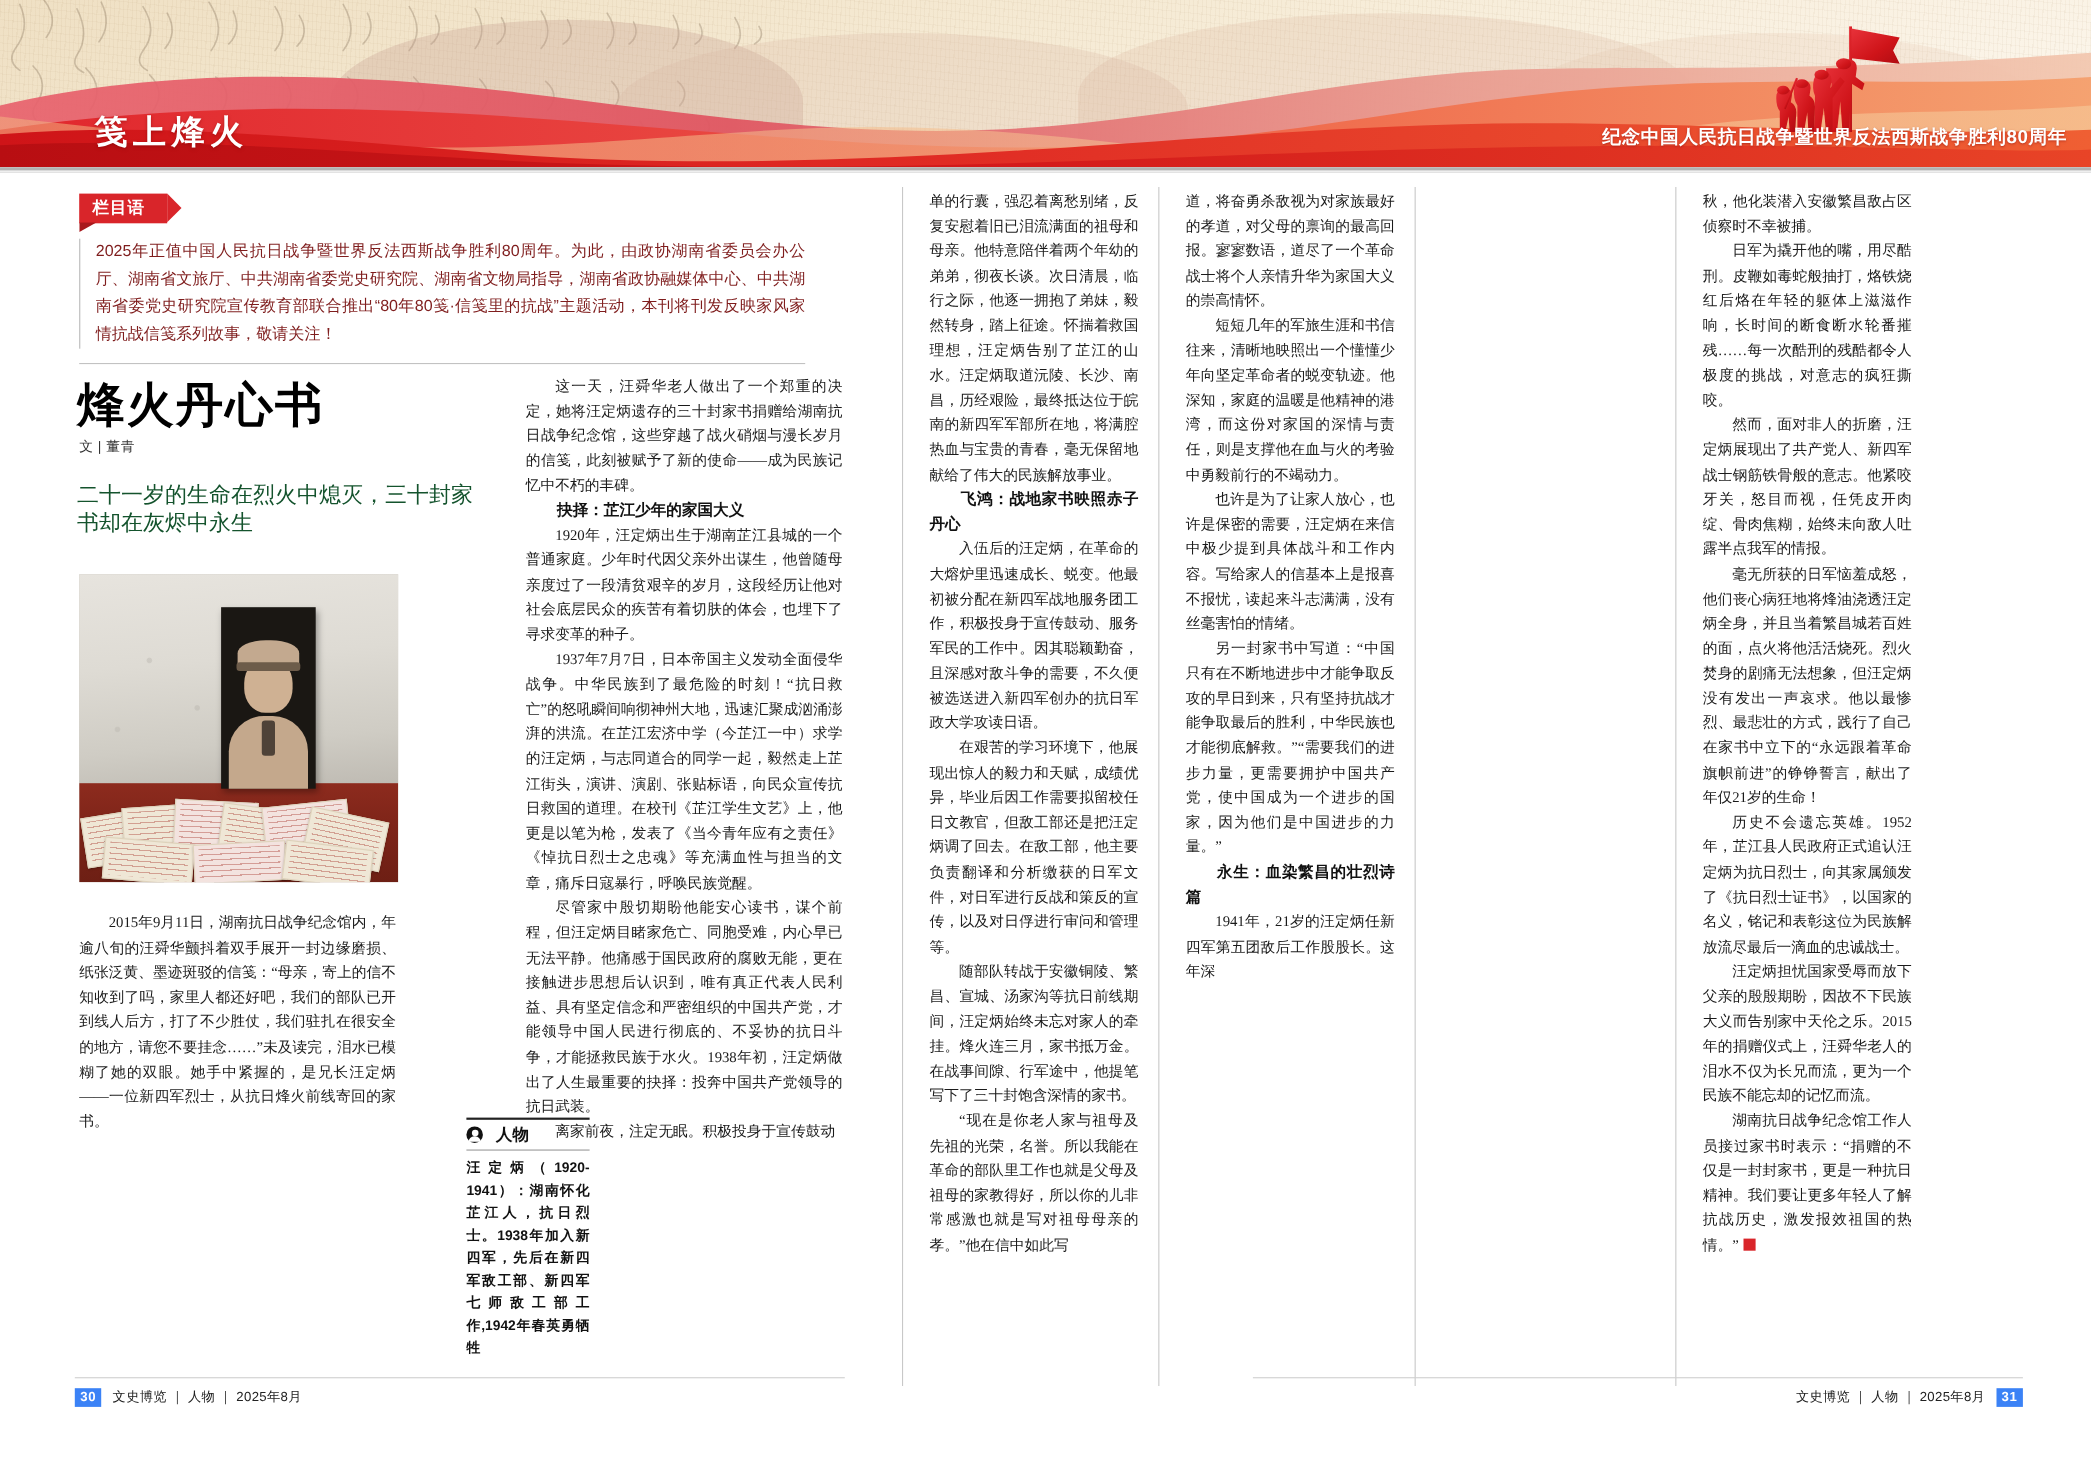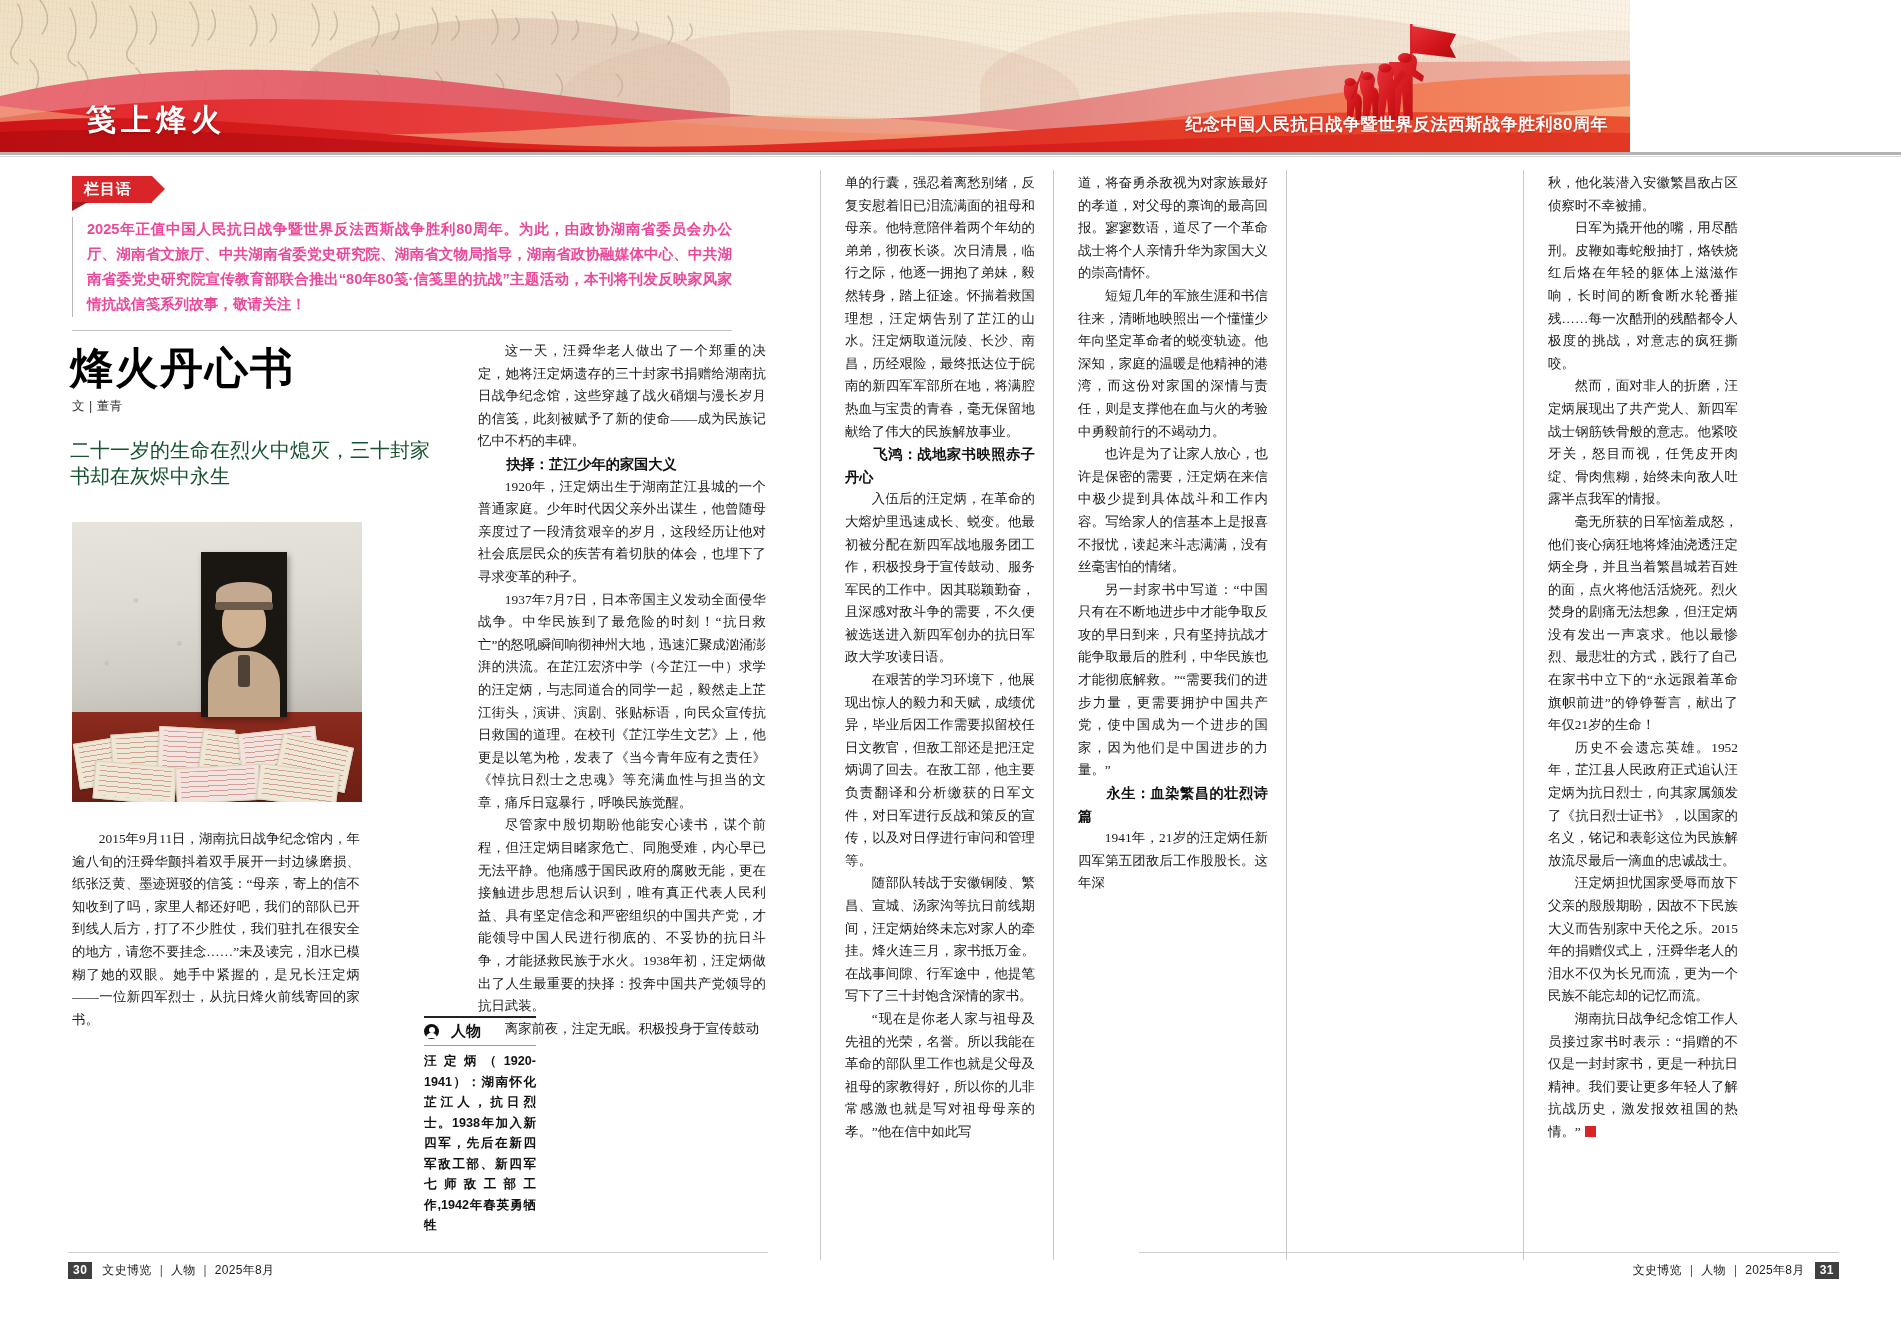--- a/index.html
+++ b/index.html
@@ -15,21 +15,21 @@
   .page {
     position: relative;
     width: 1901px; height: 1336px;
     background: #ffffff;
   }
 
   
   .masthead {
     position: absolute;
     left: 0; top: 0;
-    width: 1630px; height: 152px;
+    width: 1901px; height: 152px;
     overflow: hidden;
     background: linear-gradient(160deg,#efe0c4 0%, #f3e6cd 28%, #f7edd9 55%, #faf2e4 78%, #fdf8ef 100%);
   }
   .mast-texture {
     position: absolute; inset: 0;
     background:
       repeating-linear-gradient(92deg, rgba(150,110,60,0.055) 0px, rgba(150,110,60,0.055) 1px, rgba(0,0,0,0) 1px, rgba(0,0,0,0) 4px),
       repeating-linear-gradient(6deg, rgba(140,100,55,0.04) 0px, rgba(140,100,55,0.04) 1px, rgba(0,0,0,0) 1px, rgba(0,0,0,0) 7px);
   }
   
@@ -134,26 +134,26 @@
   .tag-foot {
     position: absolute; left: 0; bottom: -8px;
     width: 16px; height: 9px;
     background: #a8191d;
     clip-path: polygon(0 0, 100% 0, 0 100%);
   }
   .intro-body {
     margin-top: 14px;
     padding-left: 14px;
     border-left: 1px solid #b9b9b9;
-    color: #ec4899;
+    color: #7f1d1d;
     font-size: 14.6px;
     line-height: 25px;
     text-align: justify;
     font-family: "Liberation Sans", "DejaVu Sans", sans-serif;
-    font-weight: 700;
+    font-weight: 400;
   }
   .intro-rule {
     position: absolute; left: 72px; top: 330px;
     width: 660px; height: 1px; background: #c2c2c2;
   }
 
   
   .headline {
     position: absolute; left: 70px; top: 340px;
     font-size: 43px; font-weight: bold; color: #000;
@@ -286,21 +286,21 @@
   
   .footer {
     position: absolute; top: 1262px;
     font-size: 12px; color: #222;
     display: flex; align-items: center; gap: 10px;
     font-family: "Liberation Sans", "DejaVu Sans", sans-serif;
   }
   .footer.left  { left: 68px; }
   .footer.right { right: 62px; }
   .pgnum {
-    background: #404040; color: #fff;
+    background: #3b82f6; color: #fff;
     font-size: 12px; font-weight: bold;
     padding: 1px 5px 2px 5px;
     letter-spacing: .5px;
   }
   .ftext { letter-spacing: .3px; }
   .foot-rule {
     position: absolute; top: 1252px; height: 1px; background: #cfcfcf;
   }
   .end-mark {
     display: inline-block; width: 11px; height: 11px;

